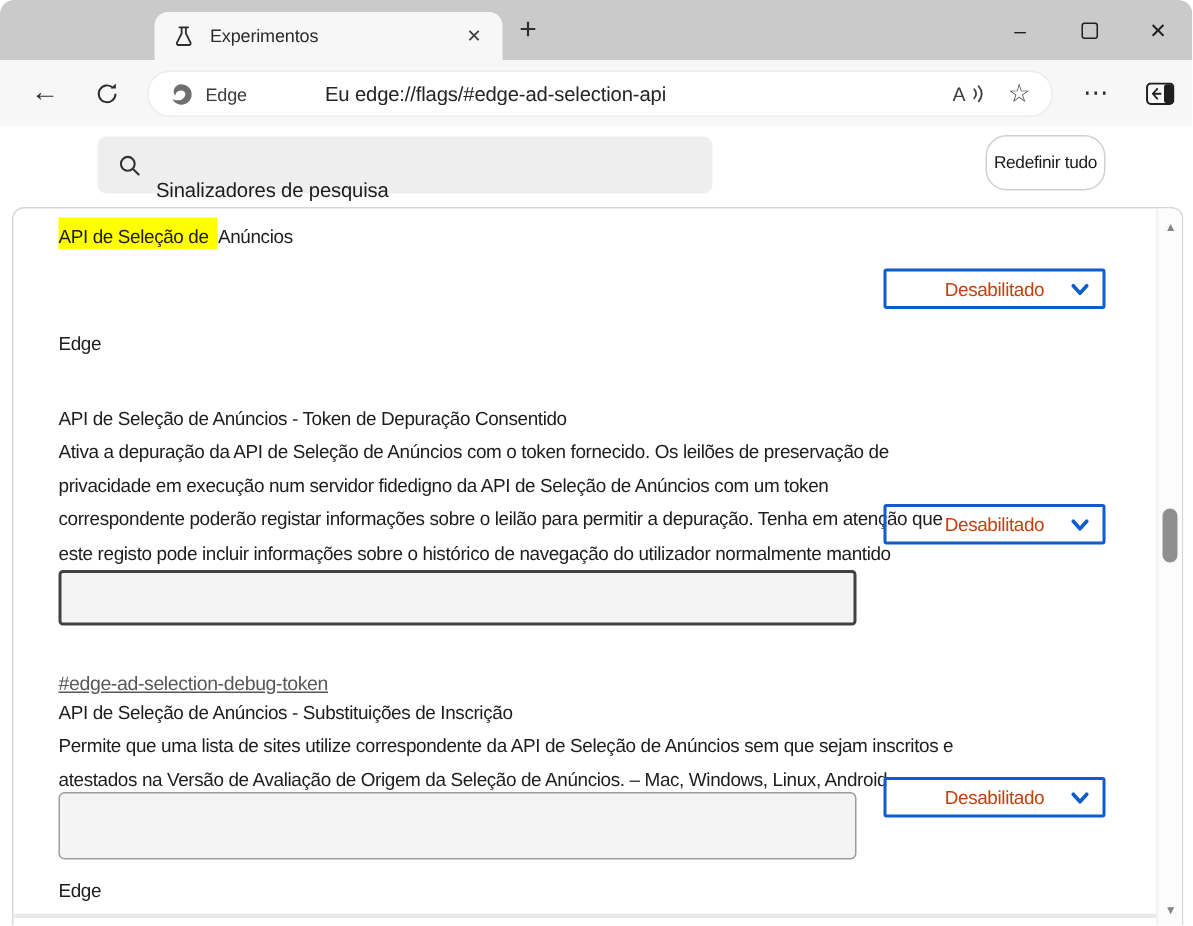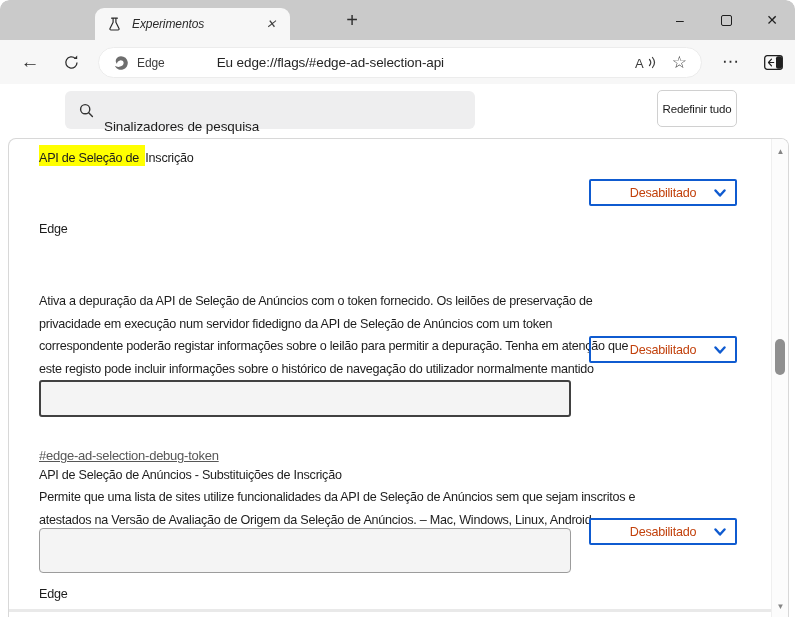--- a/index.html
+++ b/index.html
@@ -2,21 +2,21 @@
 <html><head>
 <meta charset="utf-8">
 <style>
   * { margin:0; padding:0; box-sizing:border-box; }
   html,body { background:#fff; }
   body { font-family:"Liberation Sans", sans-serif; width:795px; height:617px; position:relative; overflow:hidden; }
   .window { position:absolute; left:0; top:0; width:795px; height:617px; background:#fff; border-radius:9px 9px 0 0; overflow:hidden; }
 
   
   .tabstrip { position:absolute; left:0; top:0; width:795px; height:40px; background:#cacaca; border-radius:9px 9px 0 0; }
-  .tab { position:absolute; left:95px; top:8px; width:195px; height:32px; background:#f7f7f7; border-radius:9px 9px 0 0; display:flex; align-items:center; padding:0 10px 0 12px;font-style:italic; }
+  .tab { position:absolute; left:103px; top:8px; width:232px; height:32px; background:#f7f7f7; border-radius:9px 9px 0 0; display:flex; align-items:center; padding:0 10px 0 12px; }
   .tab-label { font-size:12px; color:#2b2b2b; margin-left:10px; letter-spacing:-0.1px; }
   .tab-close { margin-left:auto; font-size:12px; color:#404040; width:18px; height:18px; display:flex; align-items:center; justify-content:center; border-radius:4px; cursor:default; }
   .newtab { position:absolute; left:338px; top:6px; width:28px; height:28px; display:flex; align-items:center; justify-content:center; font-size:20px; font-weight:300; color:#2e2e2e; }
   .win-controls { position:absolute; right:0; top:0; height:40px; display:flex; }
   .win-btn { width:46px; height:40px; display:flex; align-items:center; justify-content:center; color:#1f1f1f; font-size:14px; }
   .maxi-square { width:11px; height:11px; border:1.2px solid #1f1f1f; border-radius:2px; display:inline-block; }
 
   
   .toolbar { position:absolute; left:0; top:40px; width:795px; height:44px; background:#f7f7f7; }
   .nav-ico { position:absolute; top:9px; width:26px; height:26px; display:flex; align-items:center; justify-content:center; color:#2e2e2e; }
@@ -27,21 +27,21 @@
   .pill-right { margin-left:auto; display:flex; align-items:center; gap:16px; }
   .star { font-size:17px; color:#3d3d3d; line-height:1; }
   .dots { position:absolute; left:718px; top:8px; width:26px; height:26px; display:flex; align-items:center; justify-content:center; font-size:17px; color:#2e2e2e; letter-spacing:1px; }
   .sidebar-btn { position:absolute; left:760px; top:9px; width:26px; height:26px; display:flex; align-items:center; justify-content:center; }
 
   
   .page { position:absolute; left:0; top:84px; width:795px; height:533px; background:#fff; }
   .searchbox { position:absolute; left:65px; top:7px; width:410px; height:38px; background:#eeeeef; border-radius:6px; display:flex; align-items:center; padding:0 14px; }
   .searchbox input { border:none; outline:none; background:transparent; font-family:"Liberation Sans", sans-serif; font-size:13.5px; color:#1c1c1c; margin-left:10px; width:330px; letter-spacing:-0.1px;margin-top:32px; }
   .searchbox input::placeholder { color:#1c1c1c; opacity:1; }
-  .reset-btn { position:absolute; left:657px; top:6px; width:80px; height:37px; background:#fff; border:1px solid #d0d0d0; border-radius:5px; font-family:"Liberation Sans", sans-serif; font-size:11.5px; color:#1a1a1a; letter-spacing:-0.2px; }
+  .reset-btn { position:absolute; left:657px; top:6px; width:80px; height:37px; background:#fff; border:1px solid #d0d0d0; border-radius:14px; font-family:"Liberation Sans", sans-serif; font-size:11.5px; color:#1a1a1a; letter-spacing:-0.2px; }
 
   
   .card { position:absolute; left:8px; top:54px; width:781px; height:480px; border:1px solid #d8d8d8; border-bottom:none; border-radius:8px 8px 0 0; background:#fff; overflow:hidden; }
   .flag-text { position:absolute; left:30px; font-size:12.6px; line-height:22.5px; letter-spacing:-0.25px; color:#1d1d1d; }
   .hl { background:#ffff00; padding:6px 3px 1px 0; }
   .owner { color:#1d1d1d; }
   .sel { position:absolute; left:580px; width:148px; height:27px; border:2px solid #0f5bd0; border-radius:2px; background:transparent; display:flex; align-items:center; justify-content:center; font-size:12.6px; letter-spacing:-0.25px; color:#c2410c; cursor:default; }
   .sel .chev { position:absolute; right:9px; top:8px; }
   .txtinput { position:absolute; left:30px; width:532px; background:#f4f4f4; font-family:"Liberation Sans", sans-serif; font-size:13px; padding:0 8px; outline:none; }
   .inp-focus { border:2px solid #414141; border-radius:3px; height:37px; }
@@ -126,45 +126,46 @@
             <circle cx="6.2" cy="6.2" r="4.6" fill="none" stroke="#333" stroke-width="1.4"></circle>
             <path d="M9.7 9.7 13.4 13.4" stroke="#333" stroke-width="1.4" stroke-linecap="round"></path>
           </svg>
       </span>
       <input type="text" placeholder="Sinalizadores de pesquisa" style="">
     </div>
     <button class="reset-btn">Redefinir tudo</button>
 
     <div class="card">
 
-      <div class="flag-text" style="top:8px;"><span class="hl">API de Seleção de </span><span>Inscrição</span></div>
+      <div class="flag-text" style="top:8px;"><span class="hl">API de Seleção de </span><span>Anúncios</span></div>
       <div class="flag-text owner" style="top:79px;">Edge</div>
       <div class="sel" style="top:40px;">
         <span>Desabilitado</span>
         <span class="chev">
             <svg width="12" height="9" viewBox="0 0 12 9">
               <path d="M1.5 1.5 6 6.5l4.5-5" fill="none" stroke="#0f5bd0" stroke-width="2.4" stroke-linecap="round" stroke-linejoin="round"></path>
             </svg>
           </span>
       </div>
 
+      <div class="flag-text" style="top:129px;">API de Seleção de Anúncios - Token de Depuração Consentido</div>
       <div class="flag-text" style="top:151px; width:592px;">Ativa a depuração da API de Seleção de Anúncios com o token fornecido. Os leilões de preservação de privacidade em execução num servidor fidedigno da API de Seleção de Anúncios com um token correspondente poderão registar informações sobre o leilão para permitir a depuração. Tenha em atenção que este registo pode incluir informações sobre o histórico de navegação do utilizador normalmente mantido privado. – Mac, Windows, Linux, Android</div>
       <div class="sel" style="top:197px;">
         <span>Desabilitado</span>
         <span class="chev">
             <svg width="12" height="9" viewBox="0 0 12 9">
               <path d="M1.5 1.5 6 6.5l4.5-5" fill="none" stroke="#0f5bd0" stroke-width="2.4" stroke-linecap="round" stroke-linejoin="round"></path>
             </svg>
           </span>
       </div>
       <input class="txtinput inp-focus" style="top: 241px;" type="text" value="">
       <a class="flag-link" style="top:281px;" href="#">#edge-ad-selection-debug-token</a>
 
       <div class="flag-text" style="top:325px;">API de Seleção de Anúncios - Substituições de Inscrição</div>
-      <div class="flag-text" style="top:347px; width:600px;">Permite que uma lista de sites utilize funcionalidades da API de Seleção de Anúncios sem que sejam inscritos e atestados na Versão de Avaliação de Origem da Seleção de Anúncios. – Mac, Windows, Linux, Android</div>
+      <div class="flag-text" style="top:347px; width:600px;">Permite que uma lista de sites utilize correspondente da API de Seleção de Anúncios sem que sejam inscritos e atestados na Versão de Avaliação de Origem da Seleção de Anúncios. – Mac, Windows, Linux, Android</div>
       <div class="sel" style="top:379px;">
         <span>Desabilitado</span>
         <span class="chev">
             <svg width="12" height="9" viewBox="0 0 12 9">
               <path d="M1.5 1.5 6 6.5l4.5-5" fill="none" stroke="#0f5bd0" stroke-width="2.4" stroke-linecap="round" stroke-linejoin="round"></path>
             </svg>
           </span>
       </div>
       <input class="txtinput inp-plain" style="top: 389px;" type="text" value="">
       <div class="flag-text owner" style="top:444px;">Edge</div>

